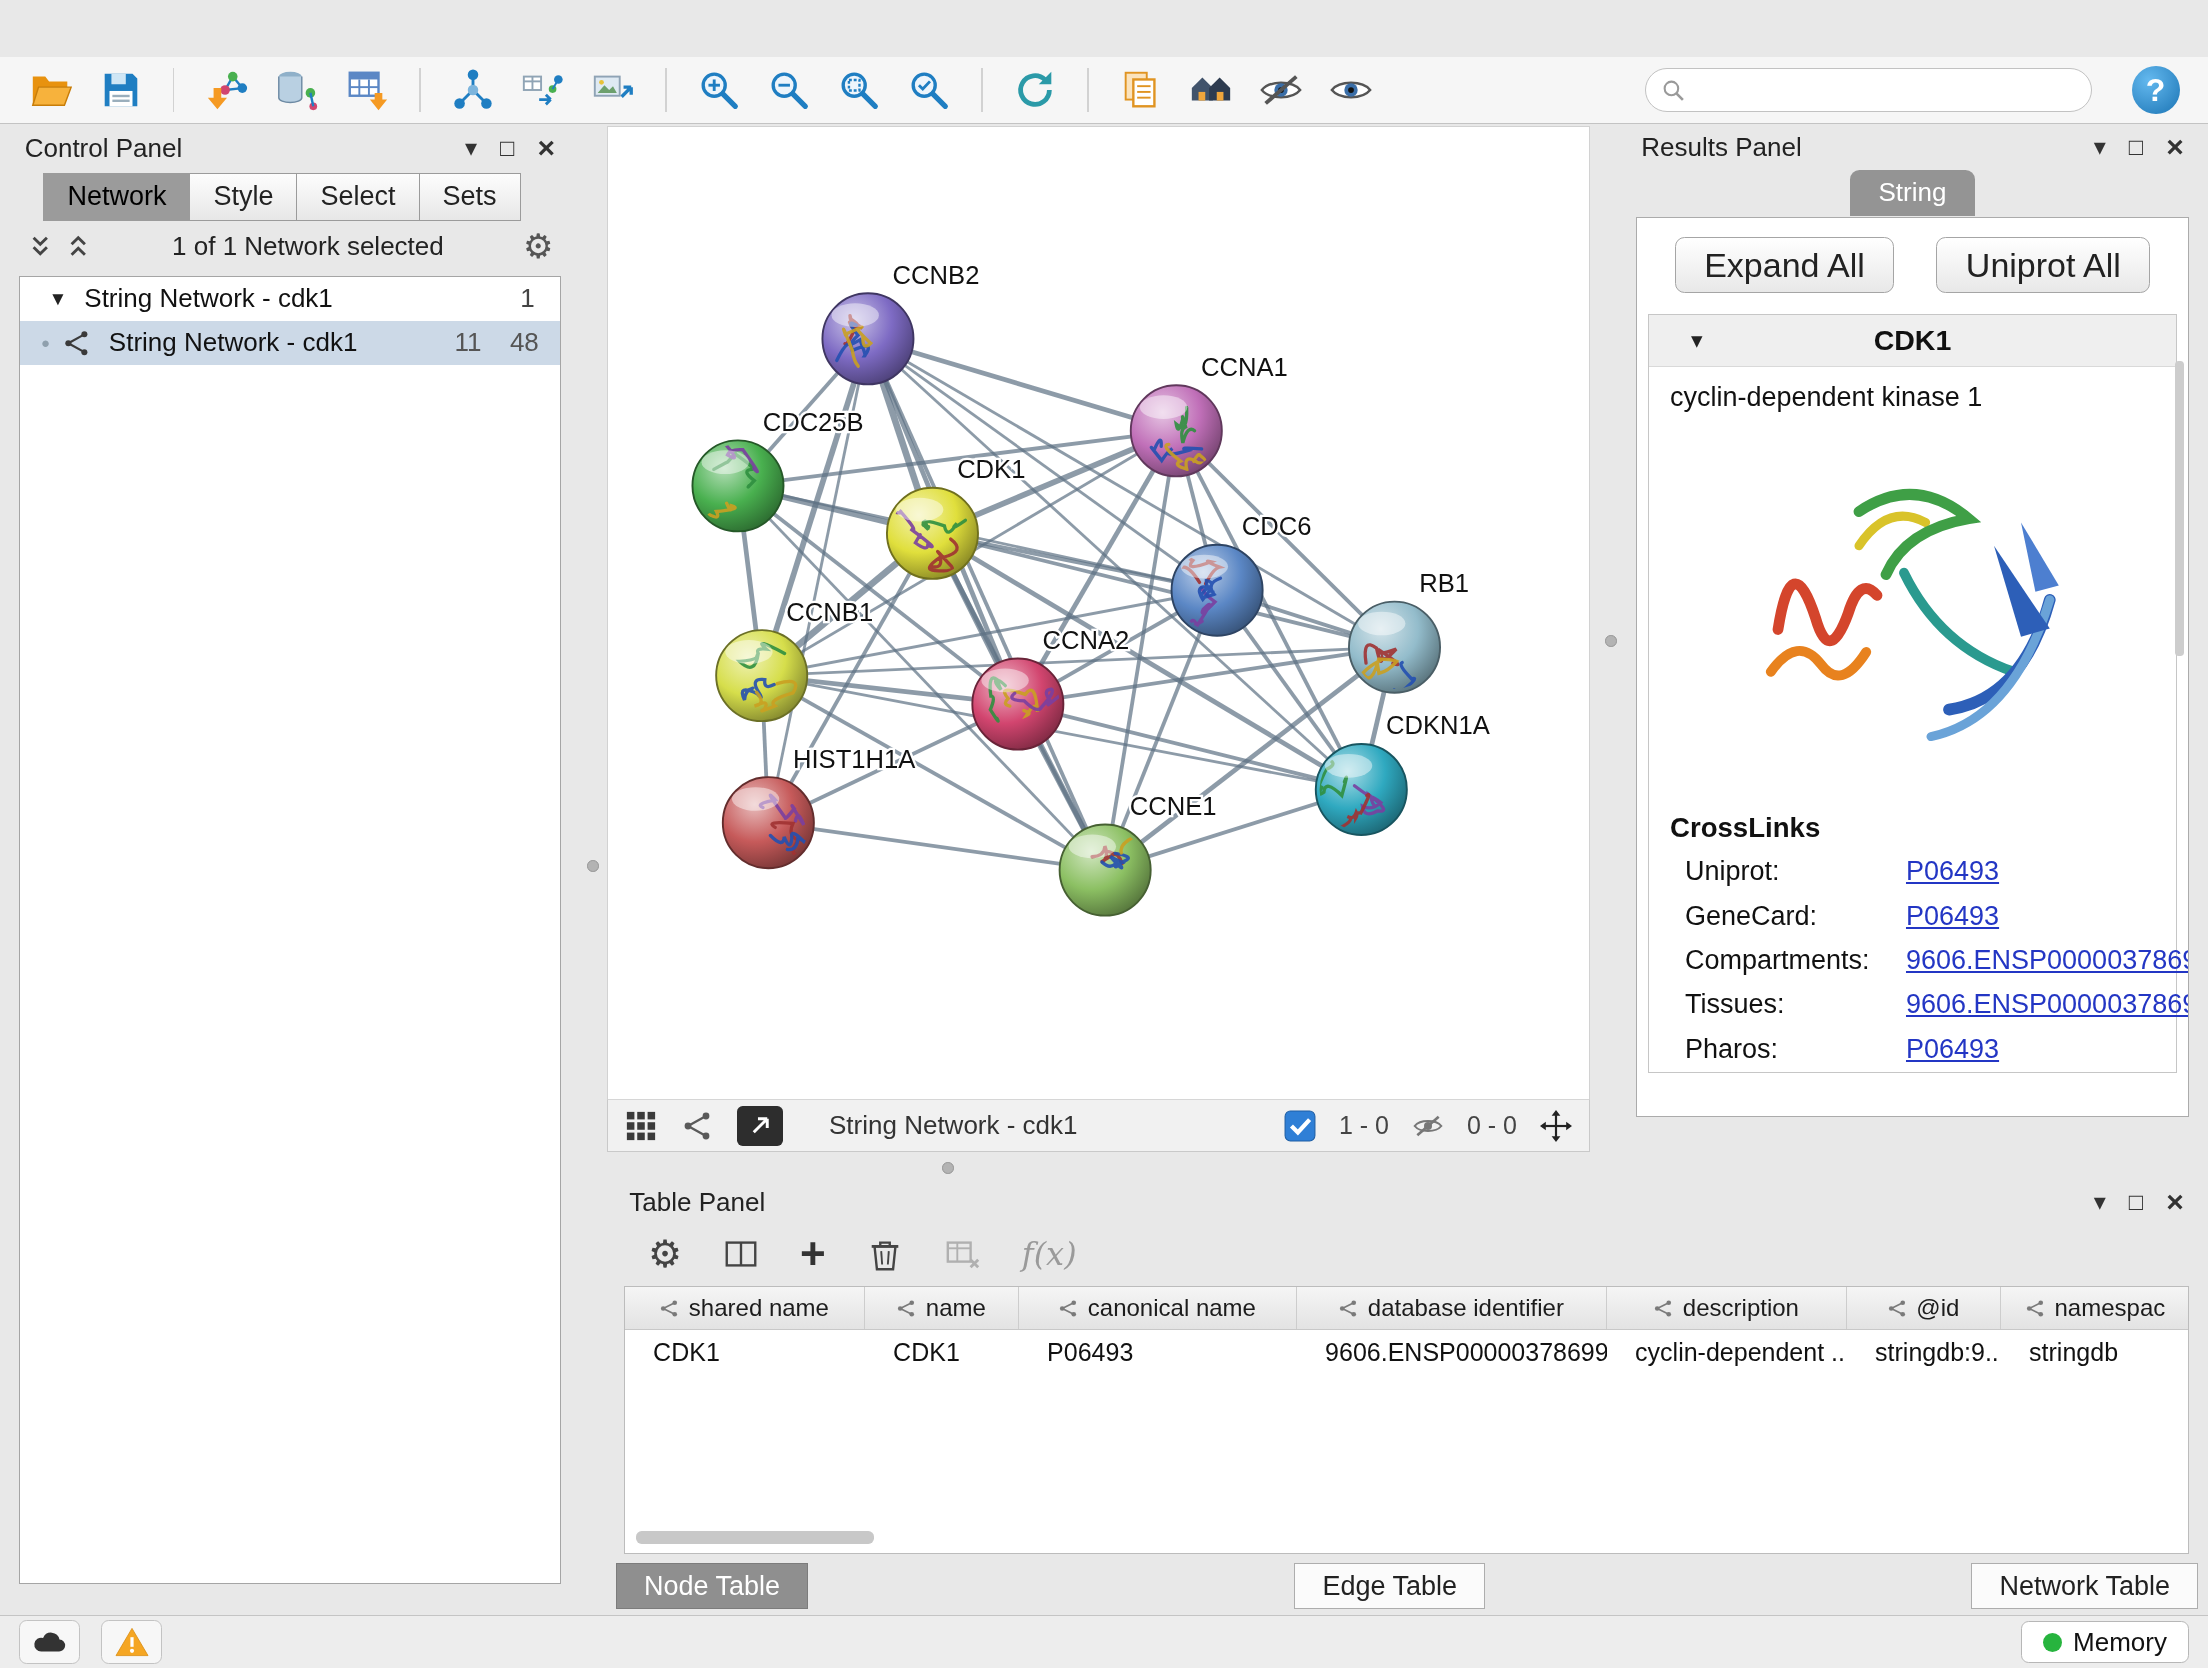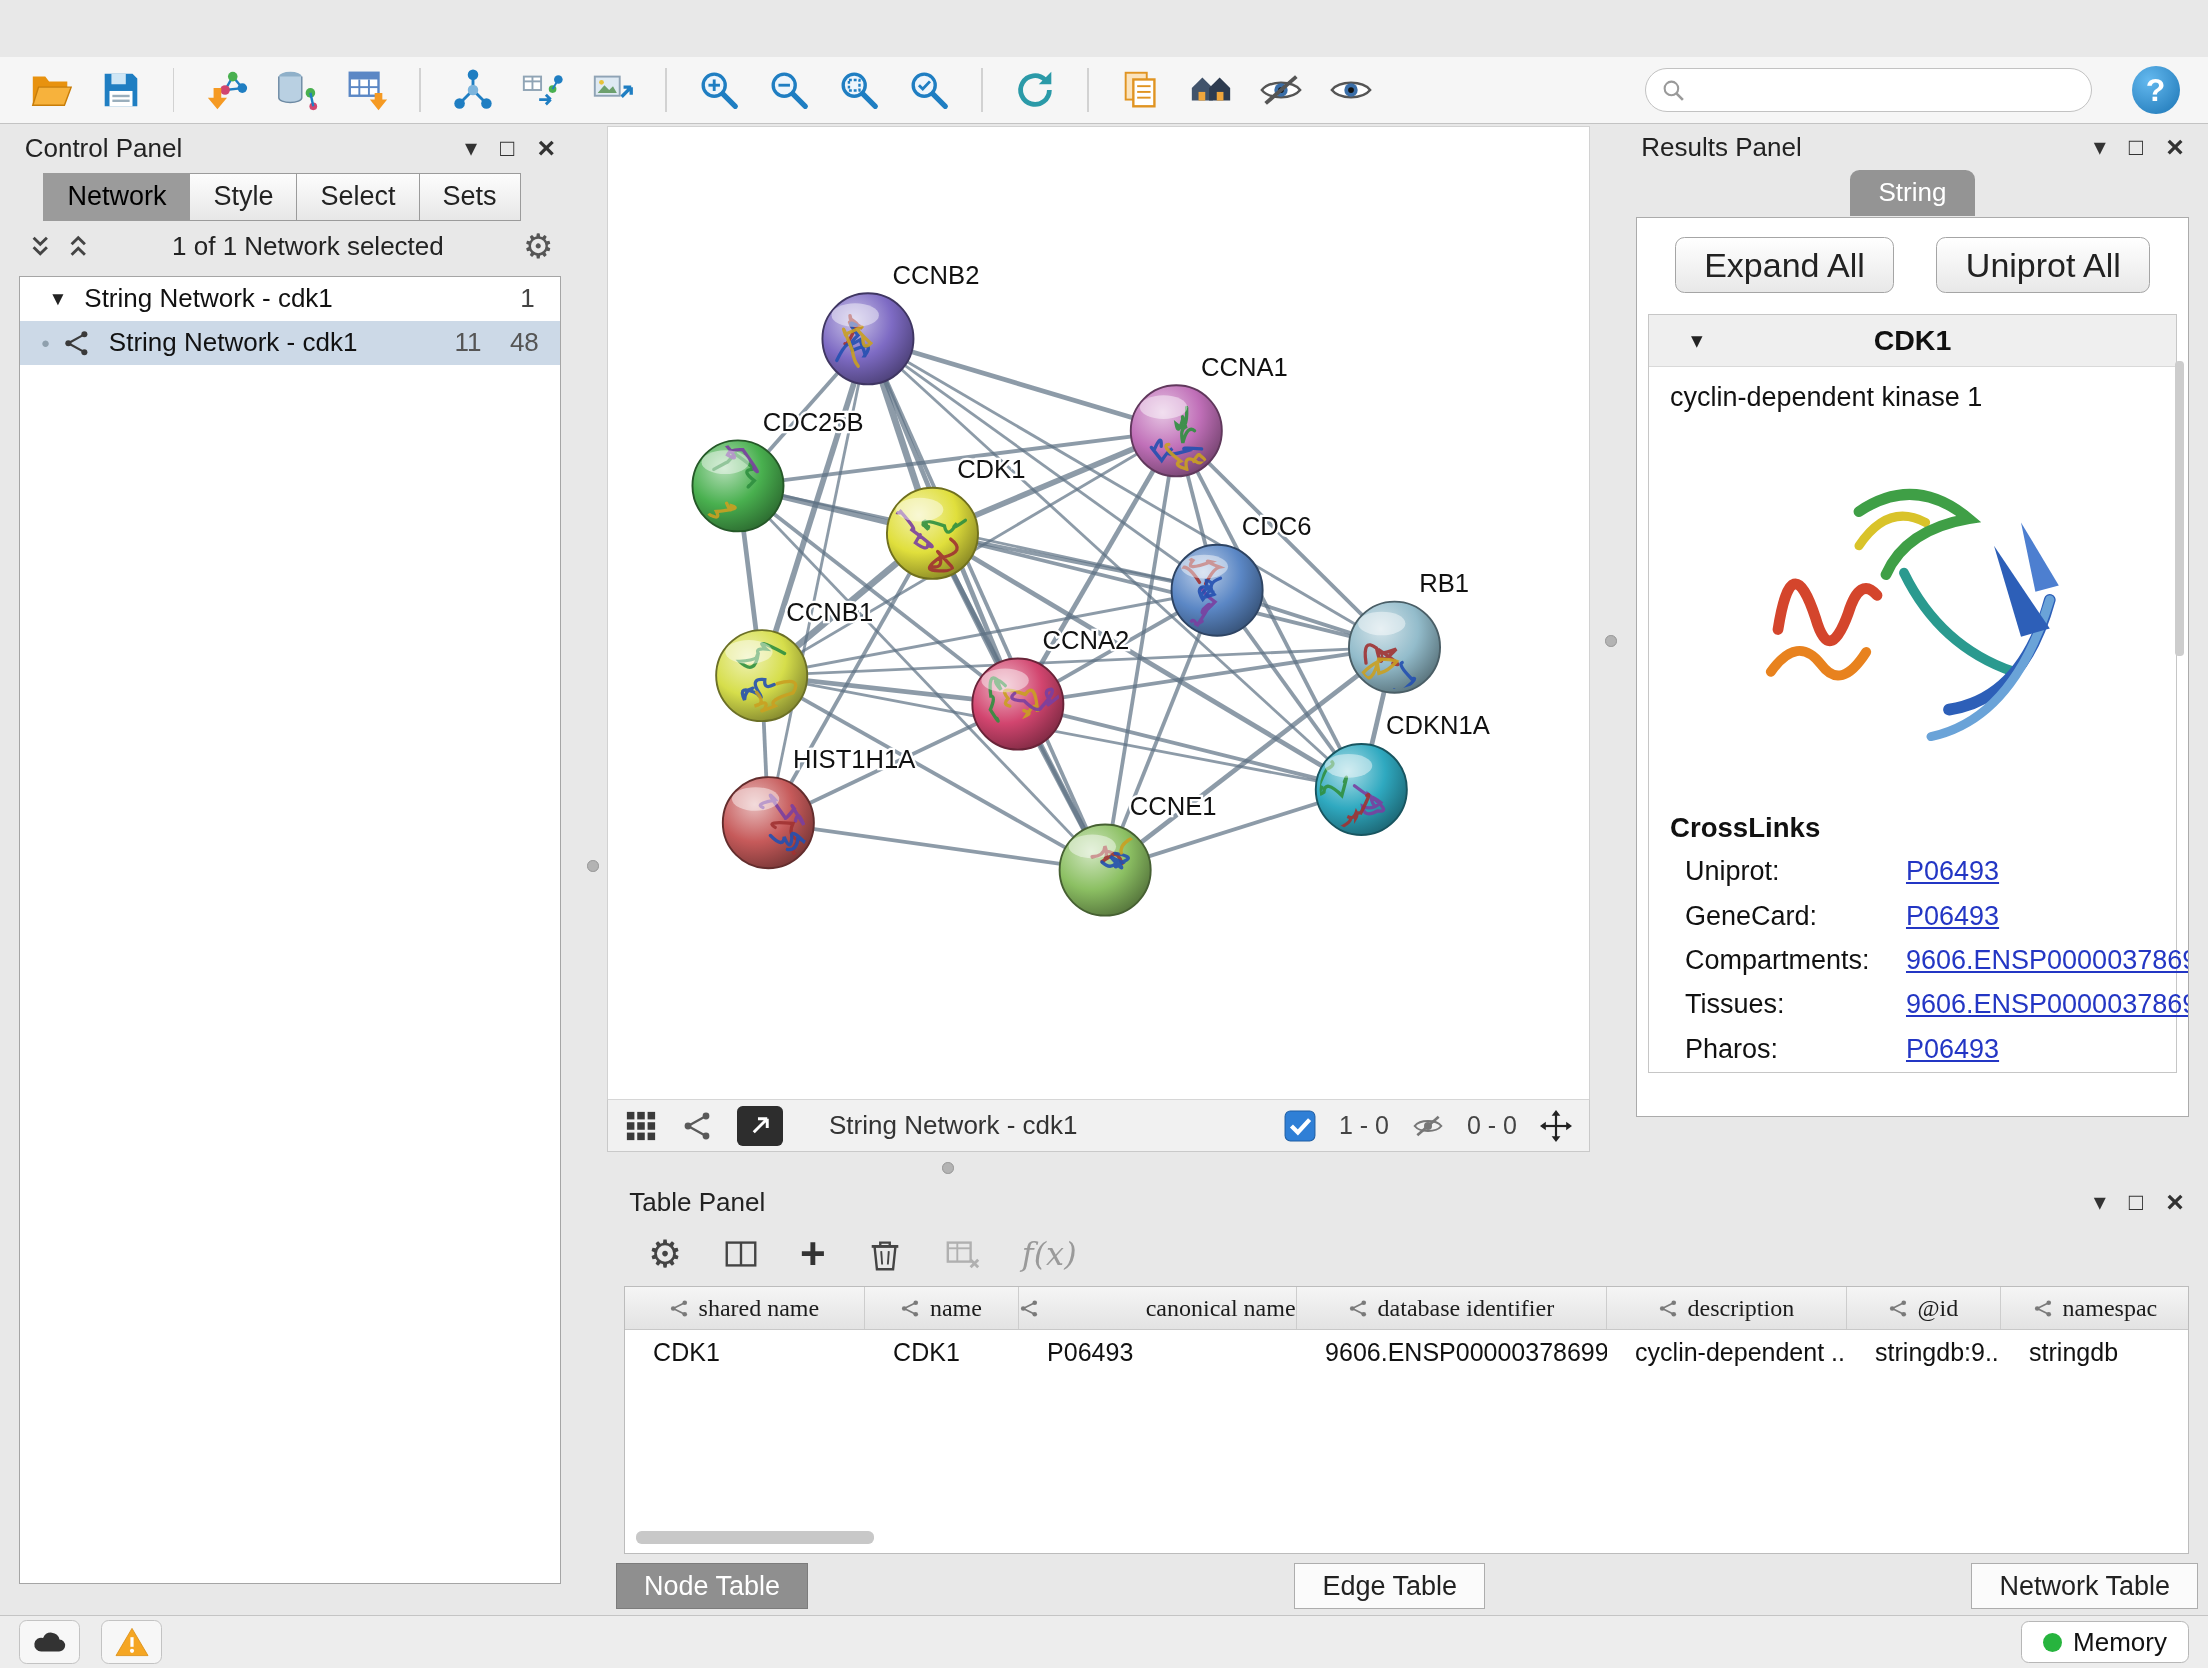--- a/index.html
+++ b/index.html
@@ -89,21 +89,21 @@
 
   
   .tablepanel{position:absolute;left:616px;top:1181px;width:1581px;height:434px;}
   .tp-toolbar{display:flex;align-items:center;height:61px;gap:40px;padding-left:32px;}
   .tp-ic{display:flex;align-items:center;justify-content:center;}
   .tp-ic svg{width:38px;height:38px;}
   .plus-ic{font-size:44px;font-weight:700;color:#333;line-height:38px;}
   .gear-ic{font-size:38px;color:#444;}
   .fx{font-family:"DejaVu Serif",serif;font-style:italic;font-size:32px;color:#9a9a9a;}
   .tp-table{position:absolute;left:7.6px;right:7.6px;top:105px;bottom:61px;border:1px solid #bcbcbc;background:#fff;overflow:hidden;}
-  .tbl-head{display:flex;height:42px;background:linear-gradient(#f5f5f5,#e3e3e3);border-bottom:1px solid #c8c8c8;font-family:Liberation Serif, serif;}
+  .tbl-head{display:flex;height:42px;background:linear-gradient(#f5f5f5,#e3e3e3);border-bottom:1px solid #c8c8c8;}
   .th{display:flex;align-items:center;justify-content:center;gap:8.6px;border-right:1px solid #cdcdcd;
     font-size:24px;color:#1c1c1c;box-sizing:border-box;overflow:hidden;white-space:nowrap;flex:none;}
   .th svg{width:21px;height:21px;flex:none;}
   .th svg circle{fill:#7a7a7a;}
   .th svg path{stroke:#7a7a7a;stroke-width:1.6;fill:none;}
   .tr{display:flex;height:44px;}
   .td{display:flex;align-items:center;padding-left:28.5px;font-size:25px;color:#111;
     box-sizing:border-box;overflow:hidden;white-space:nowrap;flex:none;}
   .hthumb{position:absolute;left:11.4px;bottom:9.5px;width:238px;height:12.4px;border-radius:5.7px;background:#c8c8c8;}
   .tp-tabs{position:absolute;left:0;right:0;bottom:5.7px;display:flex;justify-content:space-between;}
@@ -767,21 +767,21 @@
           </div>
           <div class="th" style="width: 154px;">
             <svg viewBox="0 0 20 20">
               <circle cx="4" cy="10" r="2.2"></circle>
               <circle cx="15" cy="4.5" r="2.2"></circle>
               <circle cx="15" cy="15.5" r="2.2"></circle>
               <path d="M4 10L15 4.5M4 10l11 5.5"></path>
             </svg>
             <span>name</span>
           </div>
-          <div class="th" style="width: 278px; justify-content: space-between;">
+          <div class="th" style="width: 278px;">
             <svg viewBox="0 0 20 20">
               <circle cx="4" cy="10" r="2.2"></circle>
               <circle cx="15" cy="4.5" r="2.2"></circle>
               <circle cx="15" cy="15.5" r="2.2"></circle>
               <path d="M4 10L15 4.5M4 10l11 5.5"></path>
             </svg>
             <span>canonical name</span>
           </div>
           <div class="th" style="width: 310px;">
             <svg viewBox="0 0 20 20">

